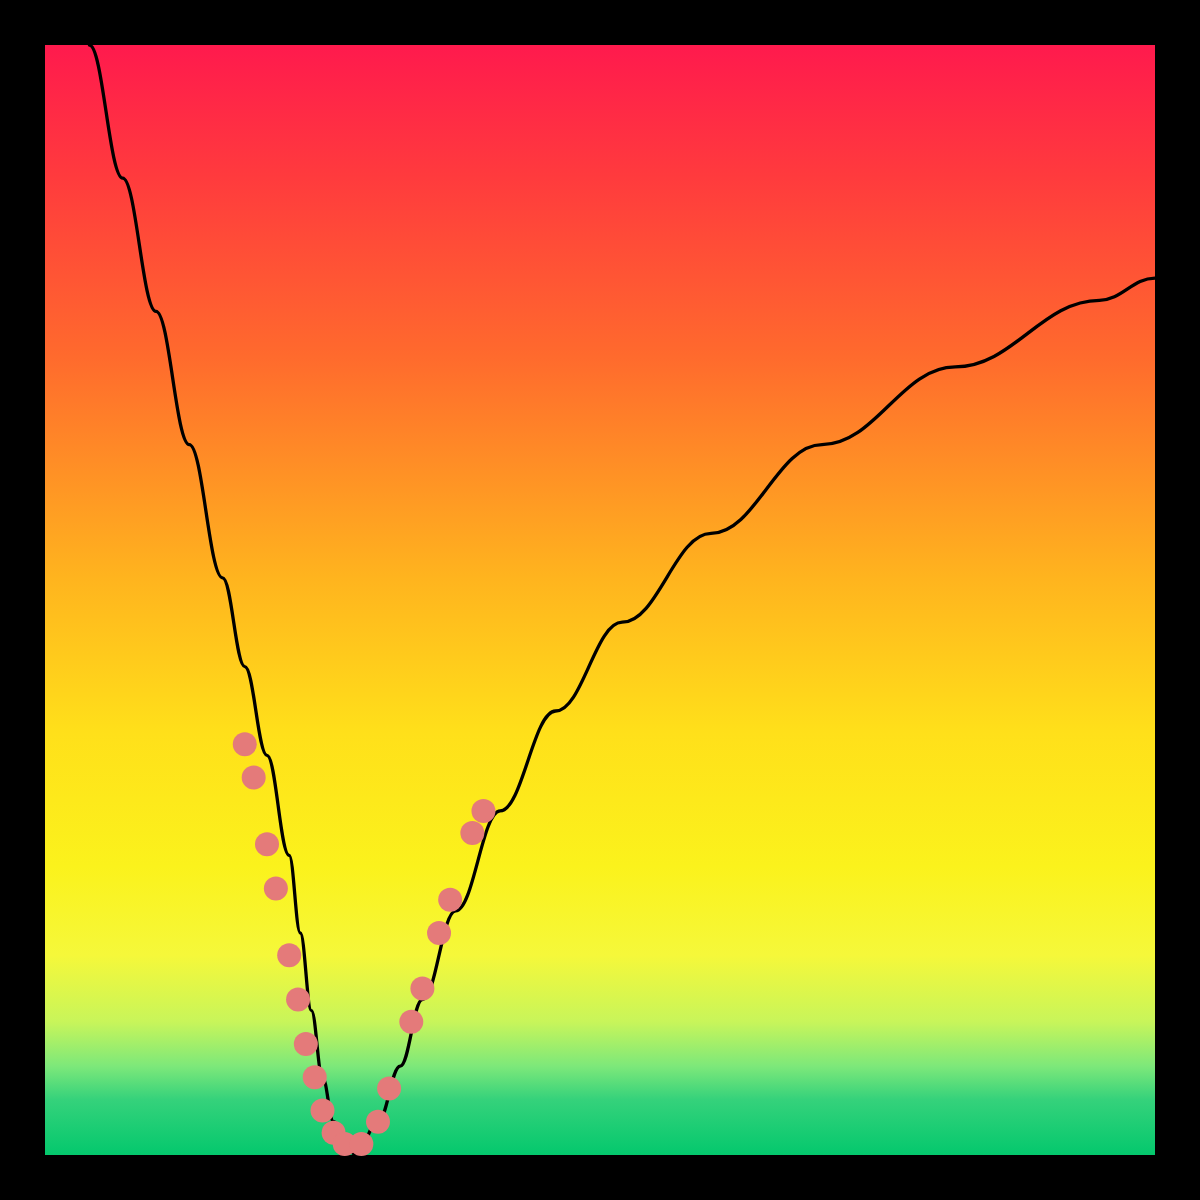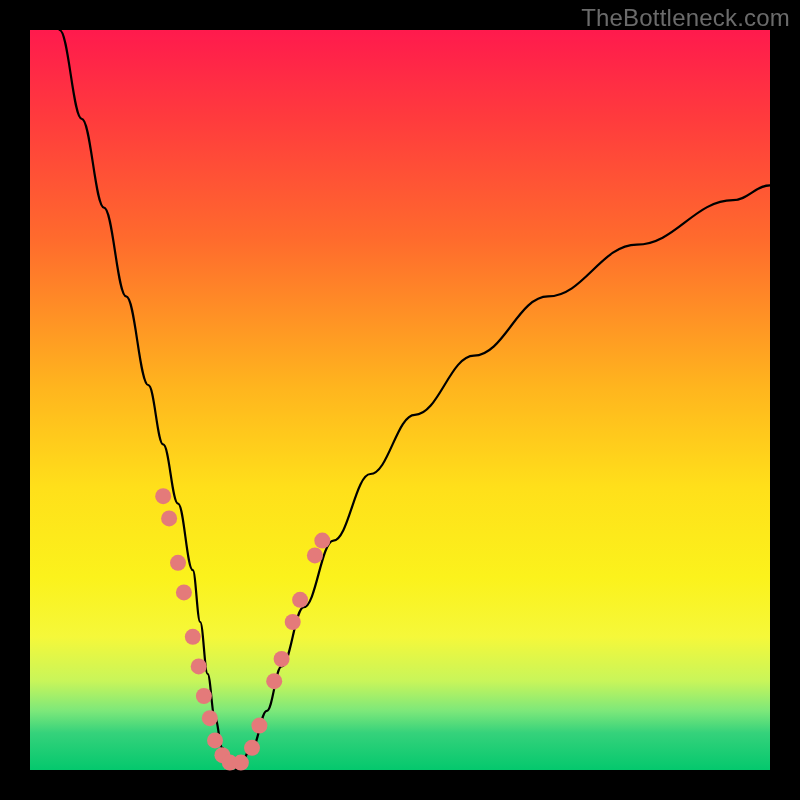--- a/index.html
+++ b/index.html
@@ -62,21 +62,20 @@
   }
   .dot {
     fill: #e47a7a;
     stroke: none;
   }
 </style>
 </head>
 <body>
 
 <div class="frame">
-  <div class="watermark">TheBottleneck.com</div>
   <div class="plot-area">
     <svg class="curves" viewBox="0 0 740 740">
       <path id="left-arm" class="curve" d="M 29.6 0 C 38.480000000000004 0 42.92 88.79999999999995 51.800000000000004 88.79999999999995 C 60.68000000000001 88.79999999999995 65.12 177.60000000000002 74 177.60000000000002 C 82.88 177.60000000000002 87.32000000000001 266.4 96.2 266.4 C 105.08 266.4 109.52000000000001 355.2 118.4 355.2 C 124.32 355.2 127.28 414.4 133.2 414.4 C 139.12 414.4 142.07999999999998 473.6 148 473.6 C 153.92000000000002 473.6 156.88 540.2 162.8 540.2 C 165.76000000000002 540.2 167.24 592 170.20000000000002 592 C 173.16 592 174.64000000000001 643.8 177.6 643.8 C 180.56 643.8 182.04 688.2 185 688.2 C 187.96 688.2 189.44 717.8 192.4 717.8 C 195.36 717.8 196.84 732.6 199.8 732.6 C 202.76000000000002 732.6 204.24 740 207.20000000000002 740"></path>
       <path id="right-arm" class="curve" d="M 207.20000000000002 740 C 213.12 740 216.08 717.8 222 717.8 C 227.92000000000002 717.8 230.88 680.8 236.8 680.8 C 242.72000000000003 680.8 245.68 636.4 251.60000000000002 636.4 C 260.48 636.4 264.92 577.2 273.8 577.2 C 285.64 577.2 291.56 510.6 303.4 510.6 C 318.2 510.6 325.6 444 340.40000000000003 444 C 358.16 444 367.04 384.8 384.8 384.8 C 408.48 384.8 420.32 325.59999999999997 444 325.59999999999997 C 473.6 325.59999999999997 488.4 266.4 518 266.4 C 553.52 266.4 571.28 214.60000000000002 606.8 214.60000000000002 C 645.28 214.60000000000002 664.52 170.19999999999993 703 170.19999999999993 C 717.8 170.19999999999993 725.2 155.39999999999998 740 155.39999999999998"></path>
       <g id="dots-group">
           <circle cx="133.2" cy="466.2" r="8" class="dot"></circle>
           <circle cx="139.12" cy="488.4" r="8" class="dot"></circle>
           <circle cx="148" cy="532.8" r="8" class="dot"></circle>
           <circle cx="153.92000000000002" cy="562.4" r="8" class="dot"></circle>
           <circle cx="162.8" cy="606.8" r="8" class="dot"></circle>

